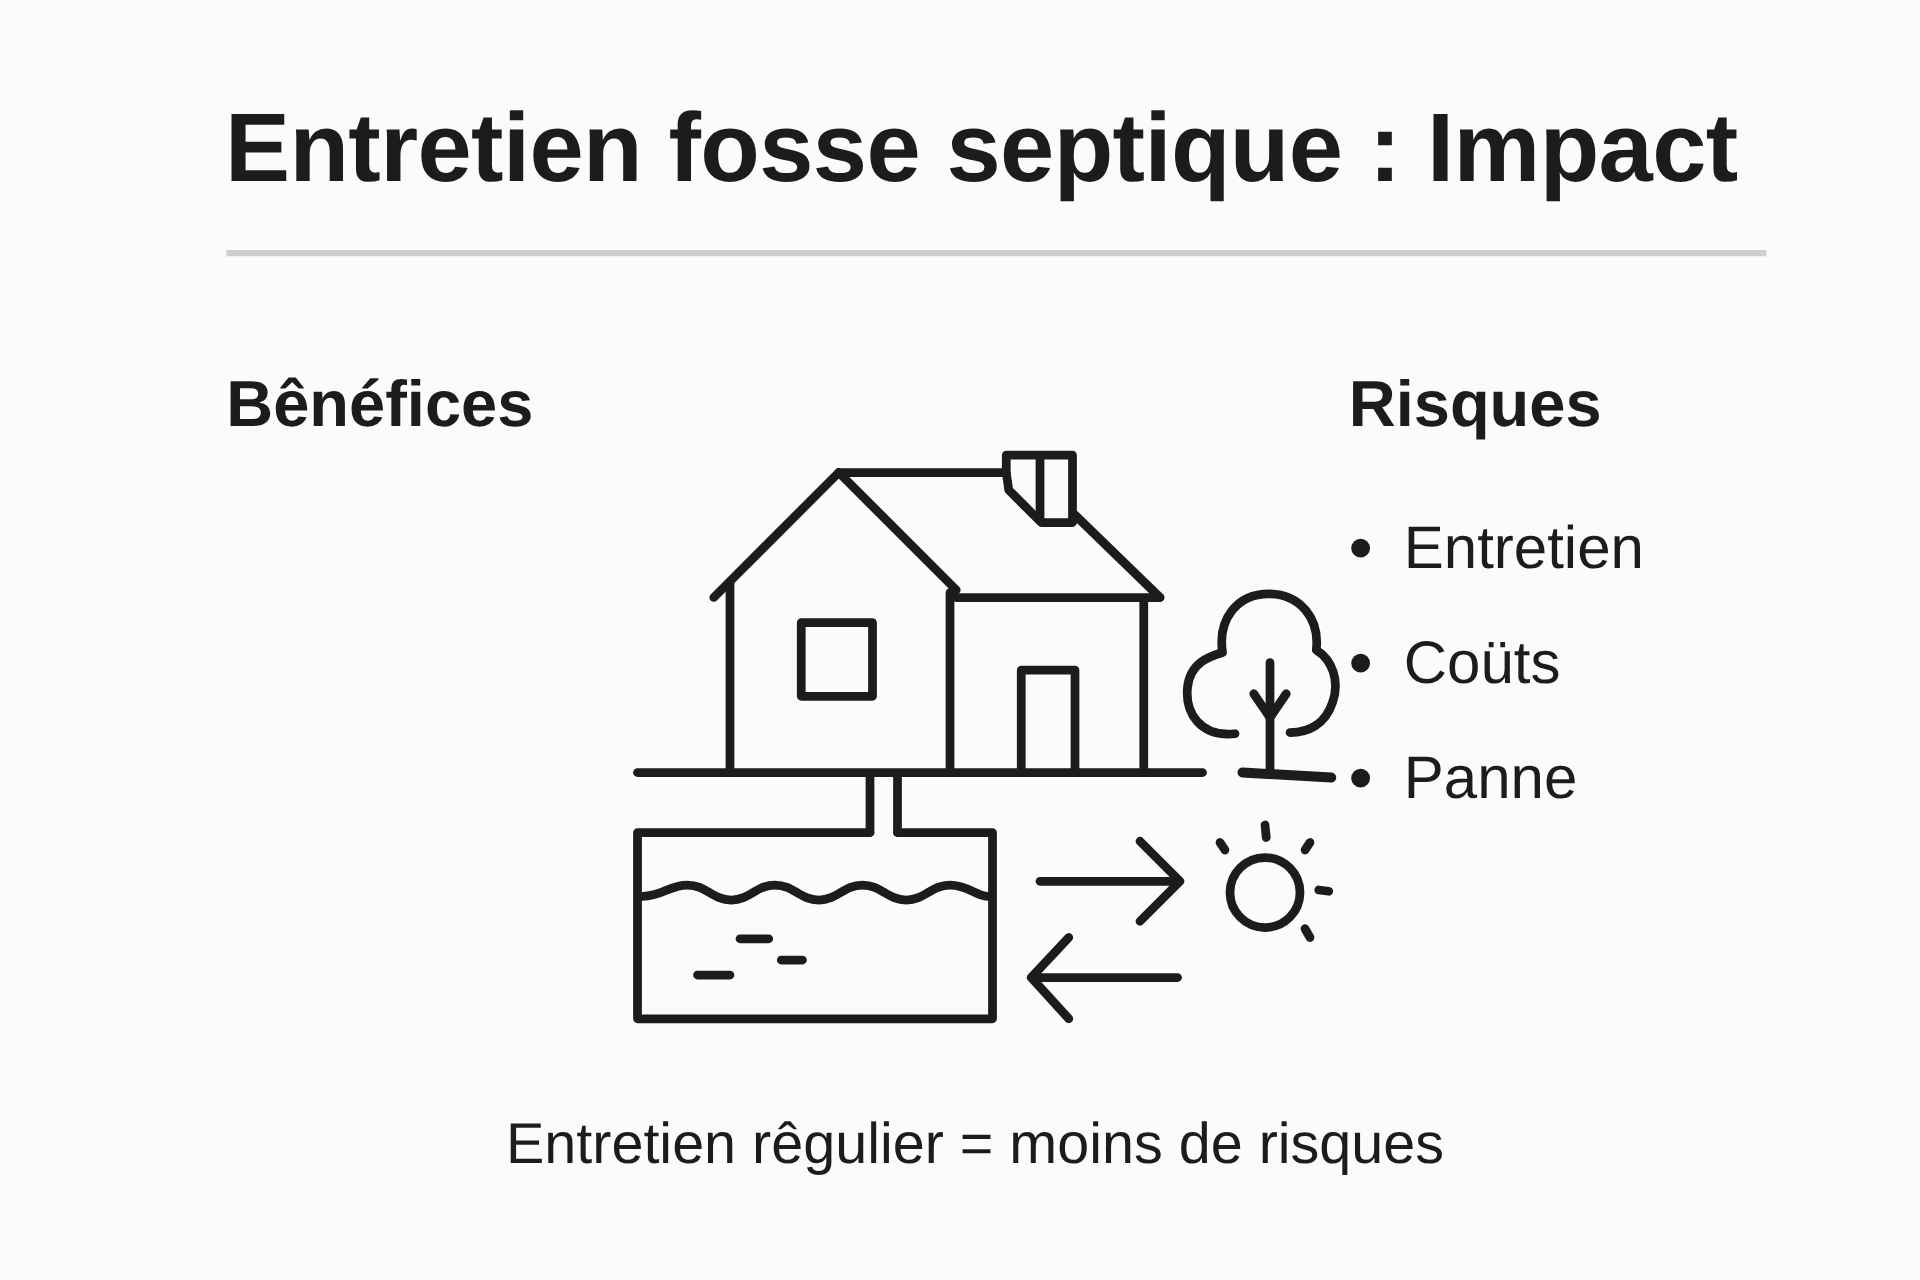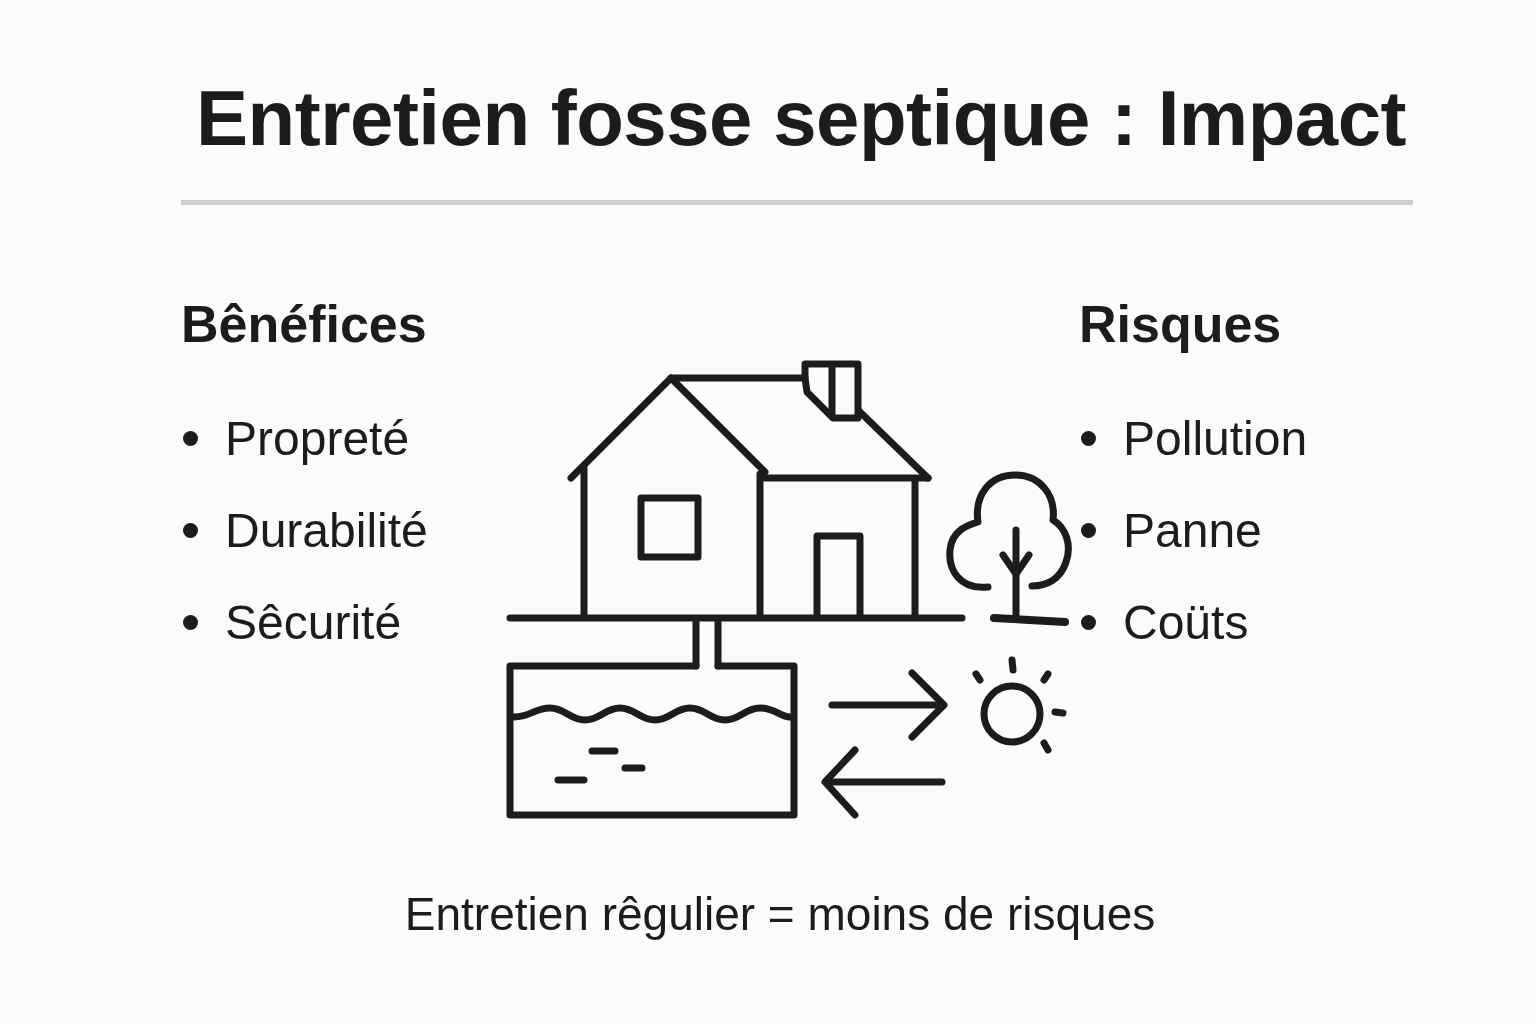--- a/index.html
+++ b/index.html
@@ -10,21 +10,21 @@
     body {
       width: 1536px;
       height: 1024px;
       position: relative;
       overflow: hidden;
       font-family: "Liberation Sans", sans-serif;
       color: #1c1c1c;
     }
     .title {
       position: absolute;
-      left: 196px;
+      left: 180px;
       top: 72px;
       font-size: 78px;
       font-weight: bold;
       letter-spacing: -0.5px;
       line-height: 92px;
       white-space: nowrap;
       color: #1c1c1c;
     }
     .divider {
       position: absolute;
@@ -88,50 +88,36 @@
     }
   </style>
 </head>
 <body>
 
 <div class="title">Entretien fosse septique : Impact</div>
 <div class="divider"></div>
 
 <div class="col left">
   <div class="col-heading">Bênéfices</div>
-  <ul class="bullet-list">
-    <li class="bullet-item">
-      <span class="bullet-dot"></span>
-      <span>Propreté</span>
-    </li>
-    <li class="bullet-item">
-      <span class="bullet-dot"></span>
-      <span>Durabilité</span>
-    </li>
-    <li class="bullet-item">
-      <span class="bullet-dot"></span>
-      <span>Sêcurité</span>
-    </li>
-  </ul>
 </div>
 
 <div class="col right">
   <div class="col-heading">Risques</div>
   <ul class="bullet-list">
     <li class="bullet-item">
       <span class="bullet-dot"></span>
-      <span>Pollution</span>
+      <span>Entretien</span>
+    </li>
+    <li class="bullet-item">
+      <span class="bullet-dot"></span>
+      <span>Coüts</span>
     </li>
     <li class="bullet-item">
       <span class="bullet-dot"></span>
       <span>Panne</span>
-    </li>
-    <li class="bullet-item">
-      <span class="bullet-dot"></span>
-      <span>Coüts</span>
     </li>
   </ul>
 </div>
 
 <svg class="illustration" viewBox="0 0 590 480" xmlns="http://www.w3.org/2000/svg" fill="none" stroke="#1c1c1c" stroke-width="7" stroke-linecap="round" stroke-linejoin="round">
 
   <g>
 
     <polyline points="71,128 171,28 265,122"></polyline>
 

